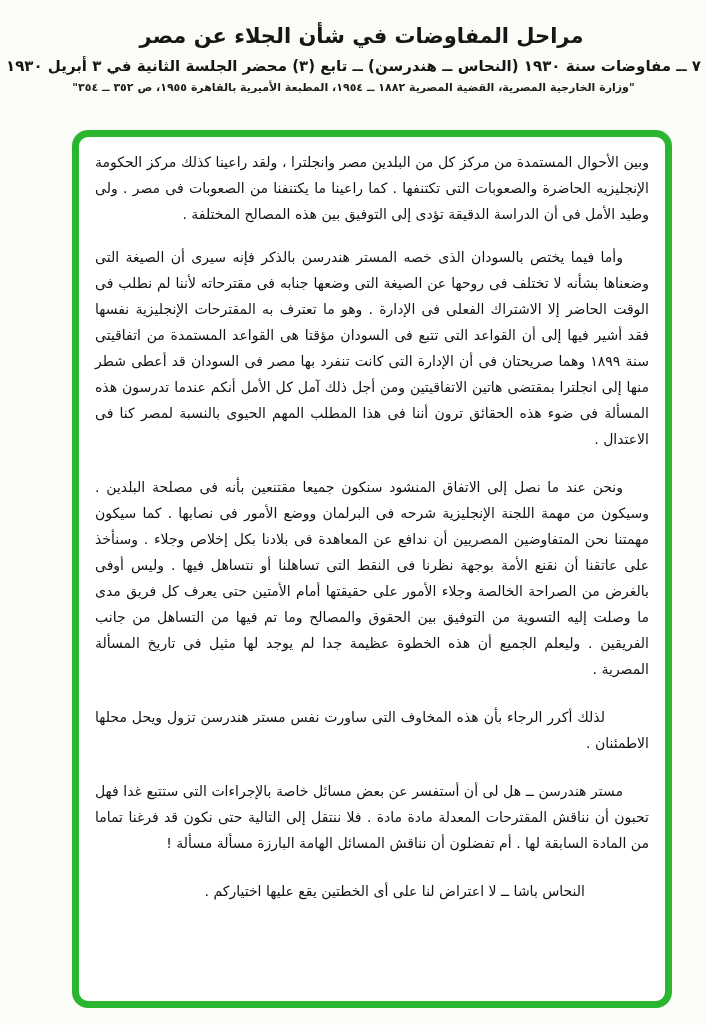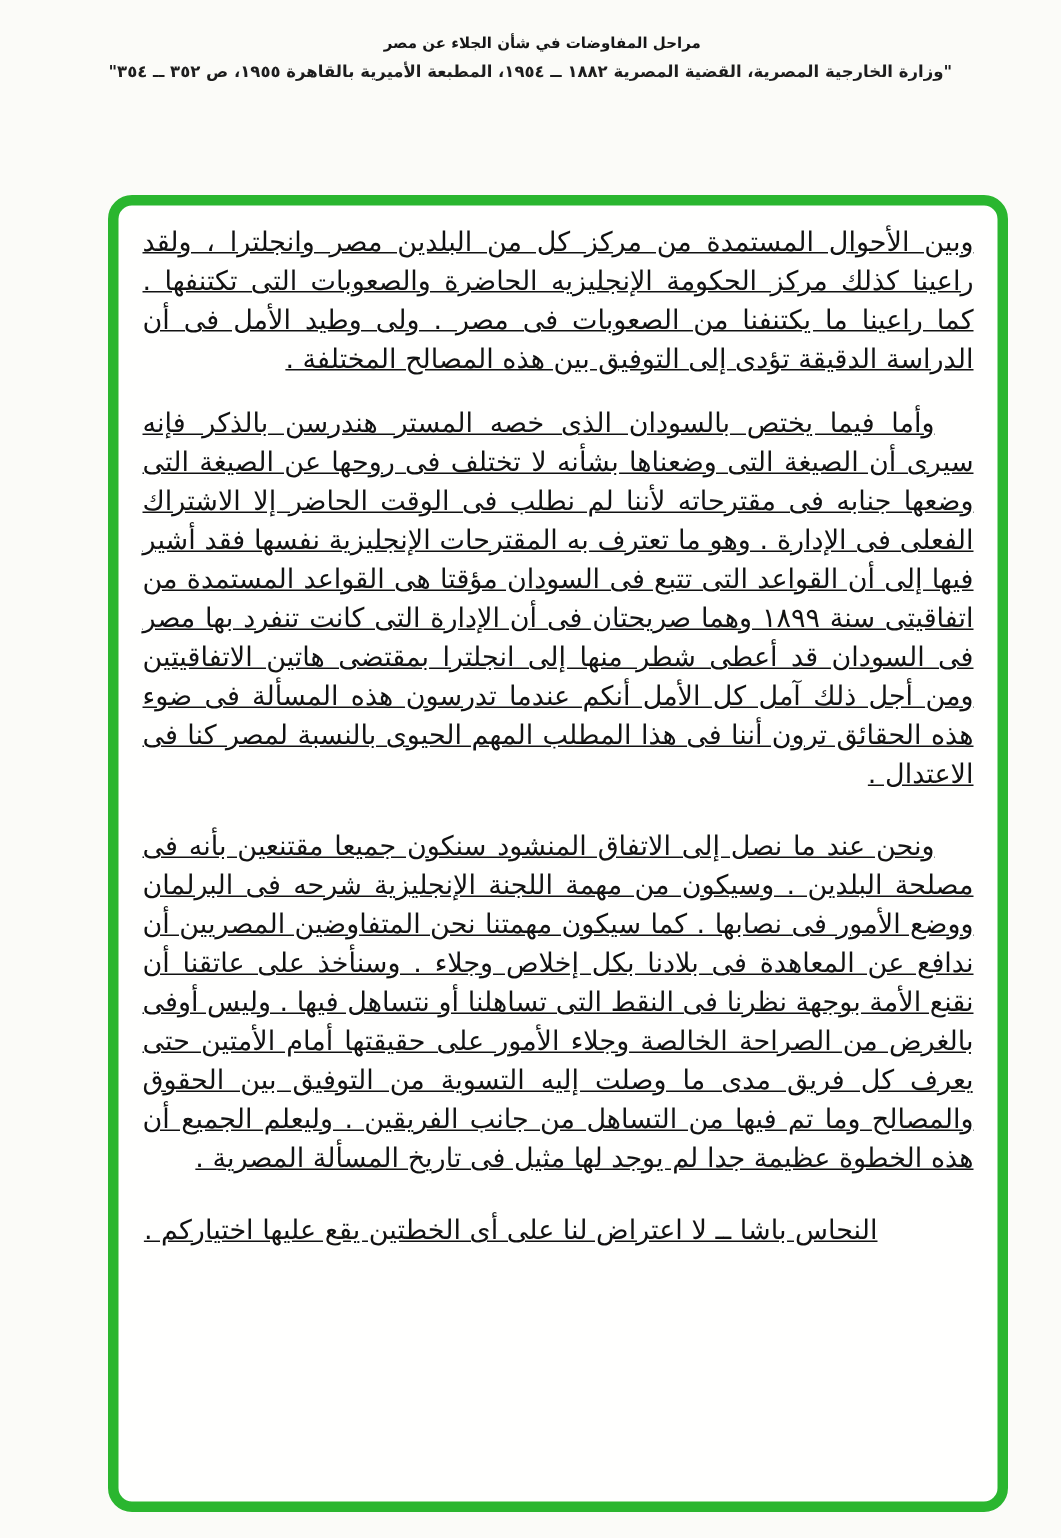--- a/index.html
+++ b/index.html
@@ -14,21 +14,21 @@
     color: #161616;
     overflow: hidden;
     position: relative;
   }
   .header {
     direction: rtl;
     text-align: center;
     padding-top: 24px;
   }
   .doc-title {
-    font-size: 10px;
+    font-size: 21px;
     font-weight: bold;
     letter-spacing: 0;
     margin-left: 16px;
   }
   .doc-subtitle {
     font-size: 15px;
     font-weight: bold;
     margin-top: 9px;
   }
   .doc-source {
@@ -46,40 +46,42 @@
     box-sizing: border-box;
     border: 7px solid #2ab62f;
     border-radius: 16px;
     background: #fffffe;
     padding: 12px 16px 8px 16px;
     direction: rtl;
     overflow: hidden;
   }
   .highlight-box p {
     margin: 0 0 17px 0;
-    font-size: 18px;
+    font-size: 14px;
     line-height: 26px;
     text-align: justify;
     color: #121212;
-    text-decoration: underline;
   }
   p.cont     { text-indent: 0; }
   p.ind      { text-indent: 26px; }
   p.ind-lg   { text-indent: 44px; }
   p.reply    { text-indent: 96px; }
   p.reply-sm { text-indent: 64px; }
   p.sp       { margin-bottom: 22px; }
 </style>
 </head>
 <body>
 
 <div class="header">
   <div class="doc-title">مراحل المفاوضات في شأن الجلاء عن مصر</div>
+  <div class="doc-subtitle">٧ ــ مفاوضات سنة ١٩٣٠ (النحاس ــ هندرسن) ــ تابع (٣) محضر الجلسة الثانية في ٣ أبريل ١٩٣٠</div>
   <div class="doc-source">"وزارة الخارجية المصرية، القضية المصرية ١٨٨٢ ــ ١٩٥٤، المطبعة الأميرية بالقاهرة ١٩٥٥، ص ٣٥٢ ــ ٣٥٤"</div>
 </div>
 
 <div class="highlight-box" style="border-color: rgb(42, 182, 47);">
   <p class="cont">وبين الأحوال المستمدة من مركز كل من البلدين مصر وانجلترا ، ولقد راعينا كذلك مركز الحكومة الإنجليزيه الحاضرة والصعوبات التى تكتنفها . كما راعينا ما يكتنفنا من الصعوبات فى مصر . ولى وطيد الأمل فى أن الدراسة الدقيقة تؤدى إلى التوفيق بين هذه المصالح المختلفة .</p>
   <p class="ind sp">وأما فيما يختص بالسودان الذى خصه المستر هندرسن بالذكر فإنه سيرى أن الصيغة التى وضعناها بشأنه لا تختلف فى روحها عن الصيغة التى وضعها جنابه فى مقترحاته لأننا لم نطلب فى الوقت الحاضر إلا الاشتراك الفعلى فى الإدارة . وهو ما تعترف به المقترحات الإنجليزية نفسها فقد أشير فيها إلى أن القواعد التى تتبع فى السودان مؤقتا هى القواعد المستمدة من اتفاقيتى سنة ١٨٩٩ وهما صريحتان فى أن الإدارة التى كانت تنفرد بها مصر فى السودان قد أعطى شطر منها إلى انجلترا بمقتضى هاتين الاتفاقيتين ومن أجل ذلك آمل كل الأمل أنكم عندما تدرسون هذه المسألة فى ضوء هذه الحقائق ترون أننا فى هذا المطلب المهم الحيوى بالنسبة لمصر كنا فى الاعتدال .</p>
   <p class="ind sp">ونحن عند ما نصل إلى الاتفاق المنشود سنكون جميعا مقتنعين بأنه فى مصلحة البلدين . وسيكون من مهمة اللجنة الإنجليزية شرحه فى البرلمان ووضع الأمور فى نصابها . كما سيكون مهمتنا نحن المتفاوضين المصريين أن ندافع عن المعاهدة فى بلادنا بكل إخلاص وجلاء . وسنأخذ على عاتقنا أن نقنع الأمة بوجهة نظرنا فى النقط التى تساهلنا أو نتساهل فيها . وليس أوفى بالغرض من الصراحة الخالصة وجلاء الأمور على حقيقتها أمام الأمتين حتى يعرف كل فريق مدى ما وصلت إليه التسوية من التوفيق بين الحقوق والمصالح وما تم فيها من التساهل من جانب الفريقين . وليعلم الجميع أن هذه الخطوة عظيمة جدا لم يوجد لها مثيل فى تاريخ المسألة المصرية .</p>
+  <p class="ind-lg sp">لذلك أكرر الرجاء بأن هذه المخاوف التى ساورت نفس مستر هندرسن تزول ويحل محلها الاطمئنان .</p>
+  <p class="ind sp">مستر هندرسن ــ هل لى أن أستفسر عن بعض مسائل خاصة بالإجراءات التى ستتبع غدا فهل تحبون أن نناقش المقترحات المعدلة مادة مادة . فلا ننتقل إلى التالية حتى نكون قد فرغنا تماما من المادة السابقة لها . أم تفضلون أن نناقش المسائل الهامة البارزة مسألة مسألة !</p>
   <p class="reply-sm sp">النحاس باشا ــ لا اعتراض لنا على أى الخطتين يقع عليها اختياركم .</p>
 
 </div>
 
 </body></html>

